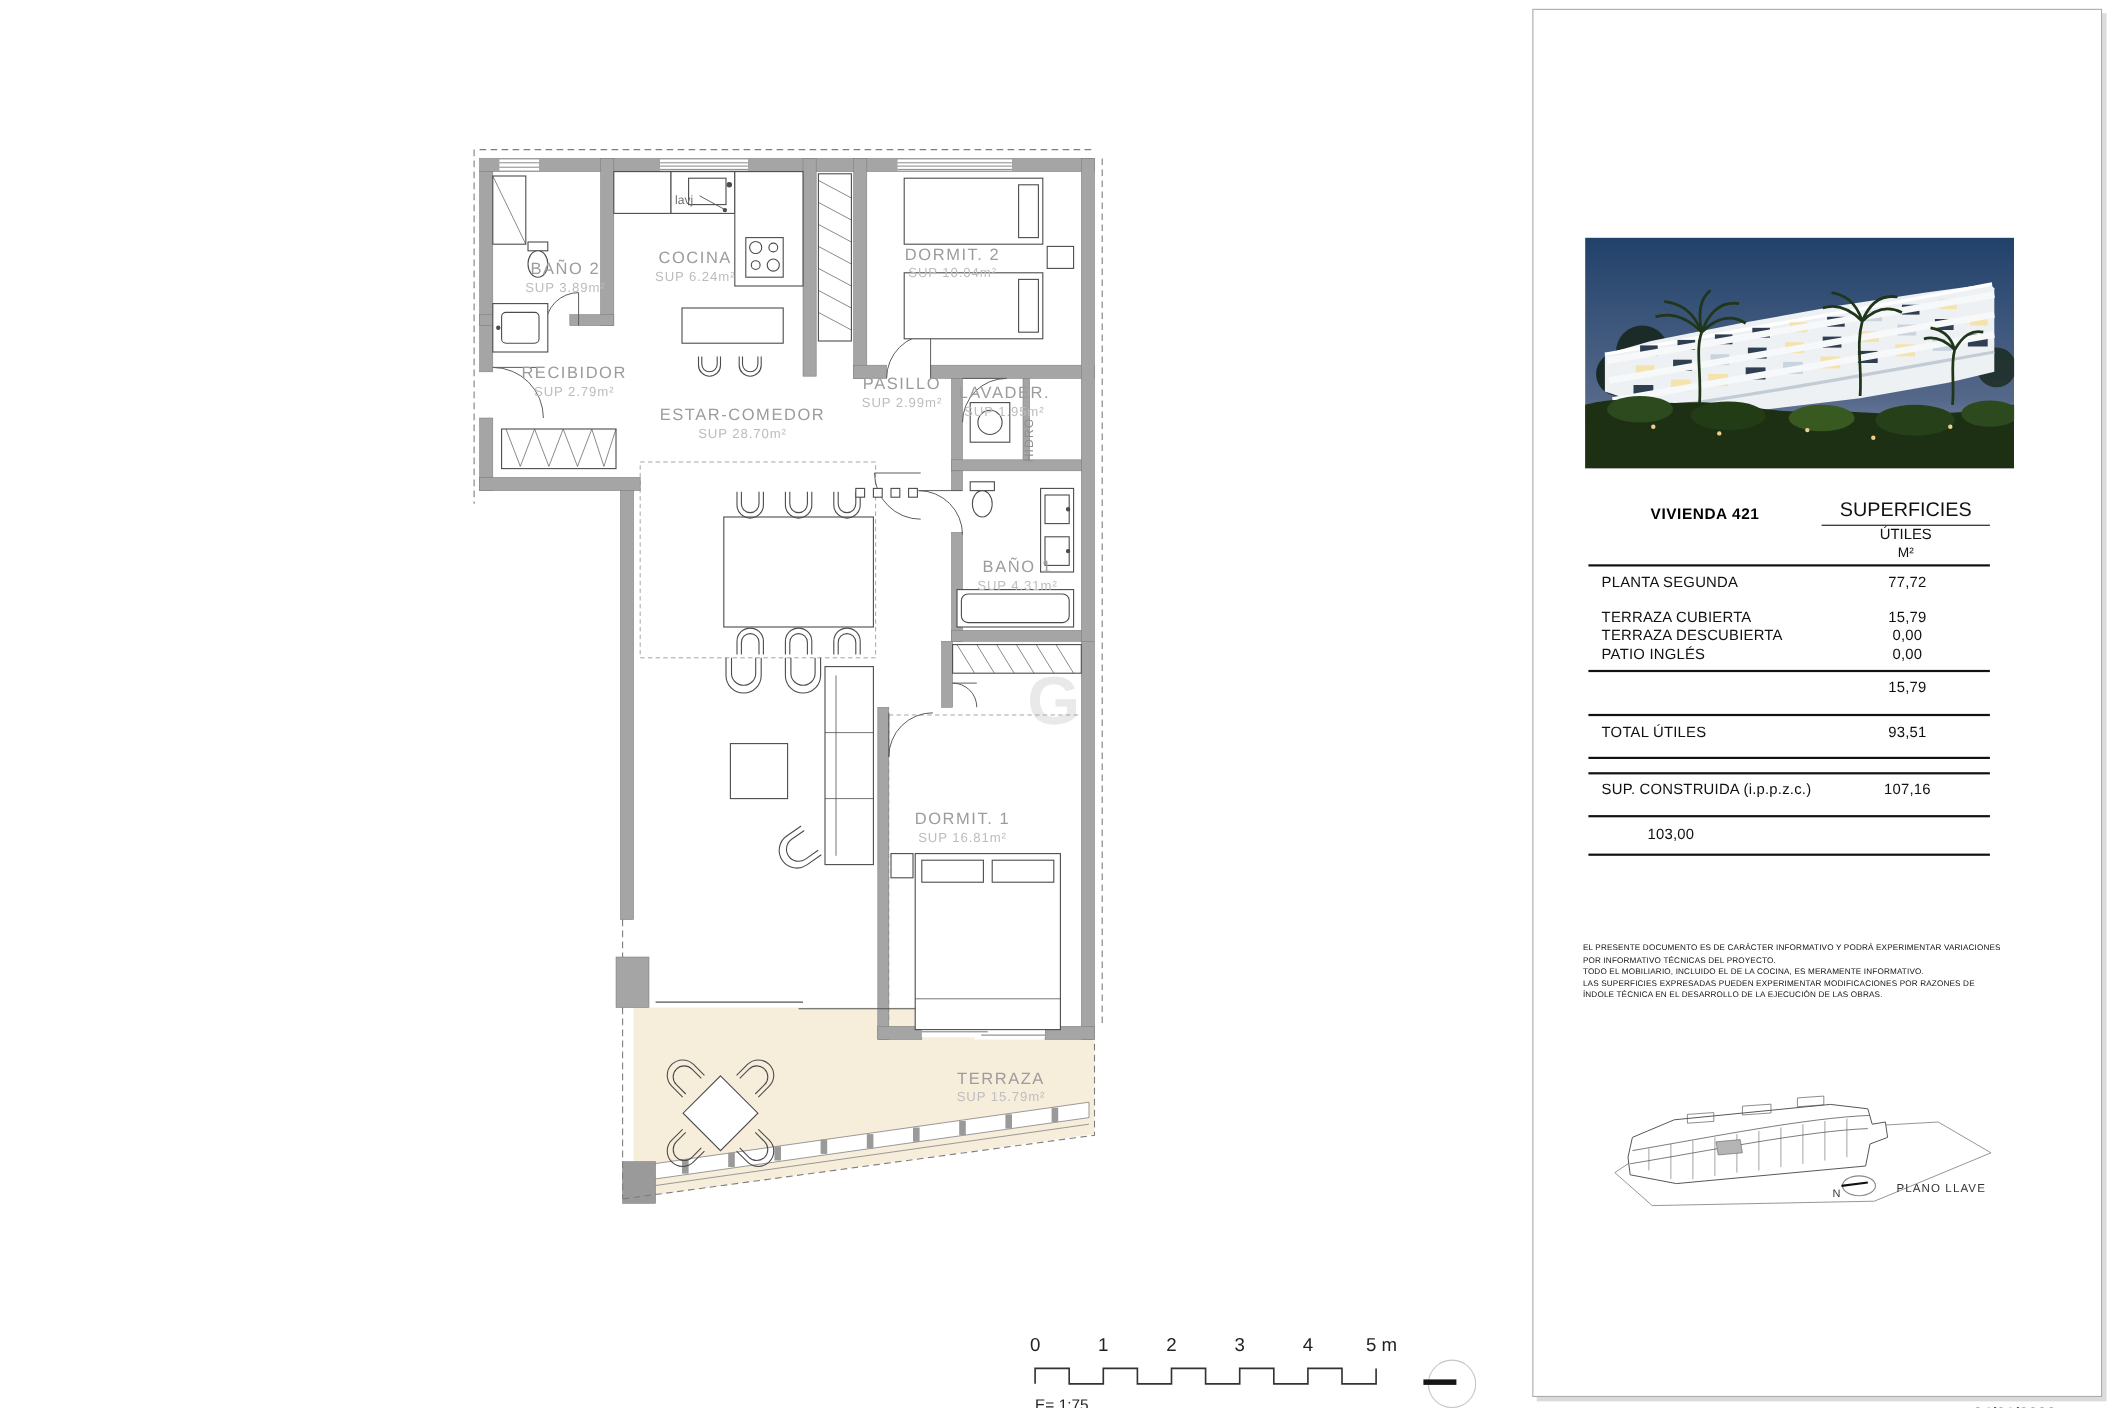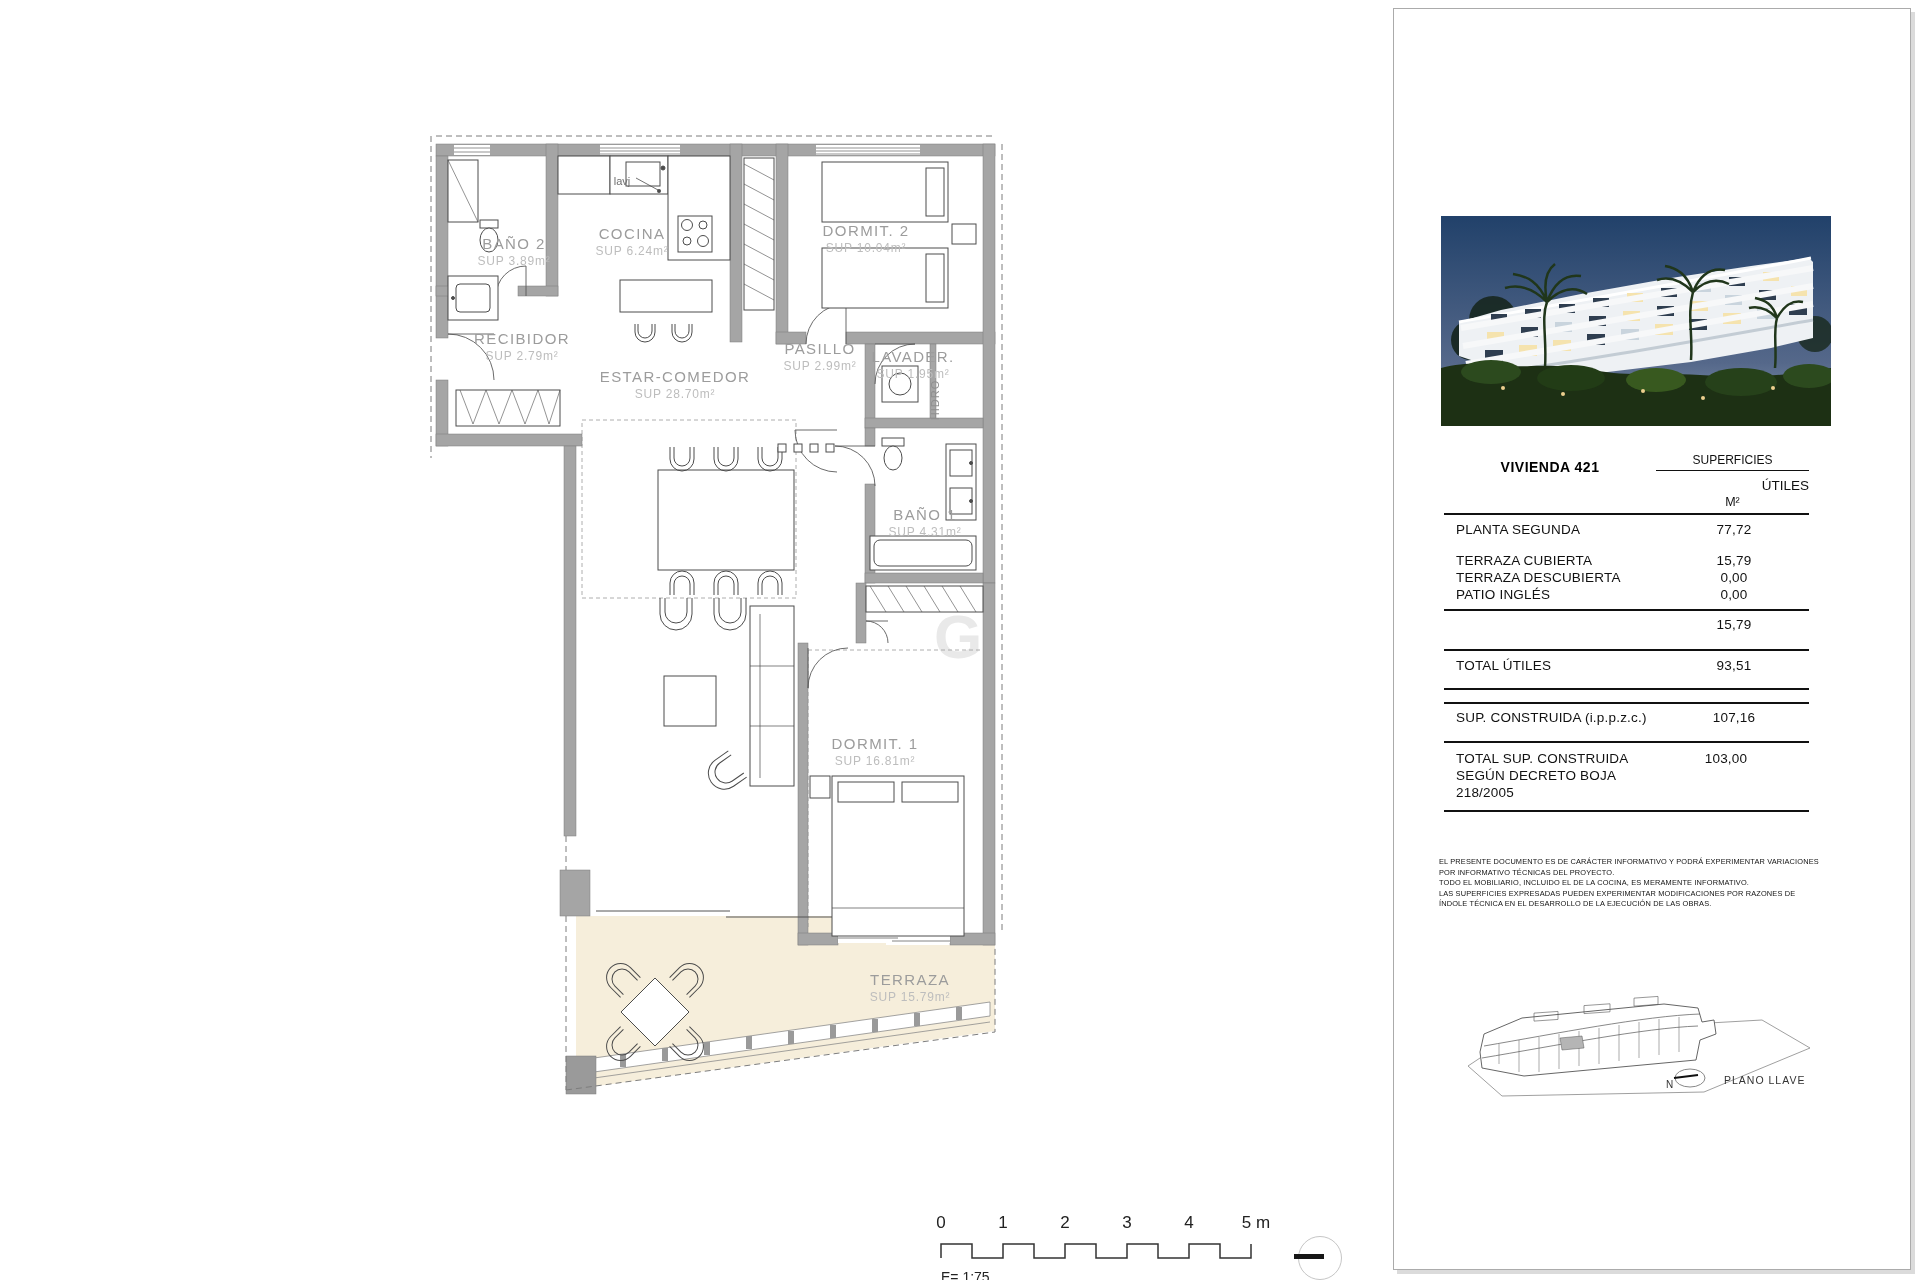--- a/index.html
+++ b/index.html
@@ -8,23 +8,23 @@
   #page{position:relative;width:1920px;height:1280px;background:#fff;}
 
   
   #panel{left:1393px;top:8px;width:516px;height:1260px;background:#fff;
          border:1px solid #ababab;box-shadow:4px 4px 0 rgba(0,0,0,.14);}
   #photo{left:47px;top:207px;width:390px;height:210px;}
   #unit-title{left:50px;top:450px;width:212px;text-align:center;font-size:14px;font-weight:bold;
               letter-spacing:.5px;color:#000;}
   #sup-table{left:50px;top:436px;width:365px;color:#111;}
   .tbl-head{position:relative;height:68px;}
-  .tbl-col-header{position:absolute;left:212px;top:8px;width:153px;text-align:center;font-size:12px;
+  .tbl-col-header{position:absolute;left:212px;top:8px;width:153px;text-align:center;font-size:18px;
                   border-bottom:1.5px solid #111;padding-bottom:3px;}
-  .tbl-col-sub1{position:absolute;left:212px;top:33px;width:153px;text-align:right;font-size:13.5px;}
+  .tbl-col-sub1{position:absolute;left:212px;top:33px;width:153px;text-align:center;font-size:13.5px;}
   .tbl-col-sub2{position:absolute;left:212px;top:50px;width:153px;text-align:center;font-size:12.5px;}
   .rule{height:2px;background:#111;}
   .trow{display:flex;font-size:13.5px;line-height:17px;letter-spacing:.2px;}
   .trow .lbl{flex:1;padding-left:12px;}
   .trow .val{width:150px;text-align:center;}
   #disclaimer{left:45px;top:848px;width:382px;font-size:7.4px;line-height:10.6px;
               letter-spacing:.15px;color:#111;}
   #disclaimer p{margin:0;}
   #keyplan{left:70px;top:985px;width:350px;height:120px;}
   #panel-date{right:41px;top:1268px;font-size:15px;color:#6d28d9;font-weight:bold;}
@@ -426,21 +426,20 @@
         <span class="val">93,51</span>
       </div>
       <div class="rule" style="margin-top:14px"></div>
       <div class="rule" style="margin-top:12px"></div>
       <div class="trow" style="margin-top:5px">
         <span class="lbl">SUP. CONSTRUIDA (i.p.p.z.c.)</span>
         <span class="val">107,16</span>
       </div>
       <div class="rule" style="margin-top:15px"></div>
       <div class="trow" style="margin-top:7px">
-        <span class="lbl" style="max-width:195px">TOTAL SUP. CONSTRUIDA SEGÚN DECRETO BOJA 218/2005</span>
         <span class="val">103,00</span>
       </div>
       <div class="rule" style="margin-top:9px"></div>
     </div>
 
     <div id="disclaimer" class="abs">
       <p>EL PRESENTE DOCUMENTO ES DE CARÁCTER INFORMATIVO Y PODRÁ EXPERIMENTAR VARIACIONES POR INFORMATIVO TÉCNICAS DEL PROYECTO.</p>
       <p>TODO EL MOBILIARIO, INCLUIDO EL DE LA COCINA, ES MERAMENTE INFORMATIVO.</p>
       <p>LAS SUPERFICIES EXPRESADAS PUEDEN EXPERIMENTAR MODIFICACIONES POR RAZONES DE ÍNDOLE TÉCNICA EN EL DESARROLLO DE LA EJECUCIÓN DE LAS OBRAS.</p>
     </div>

